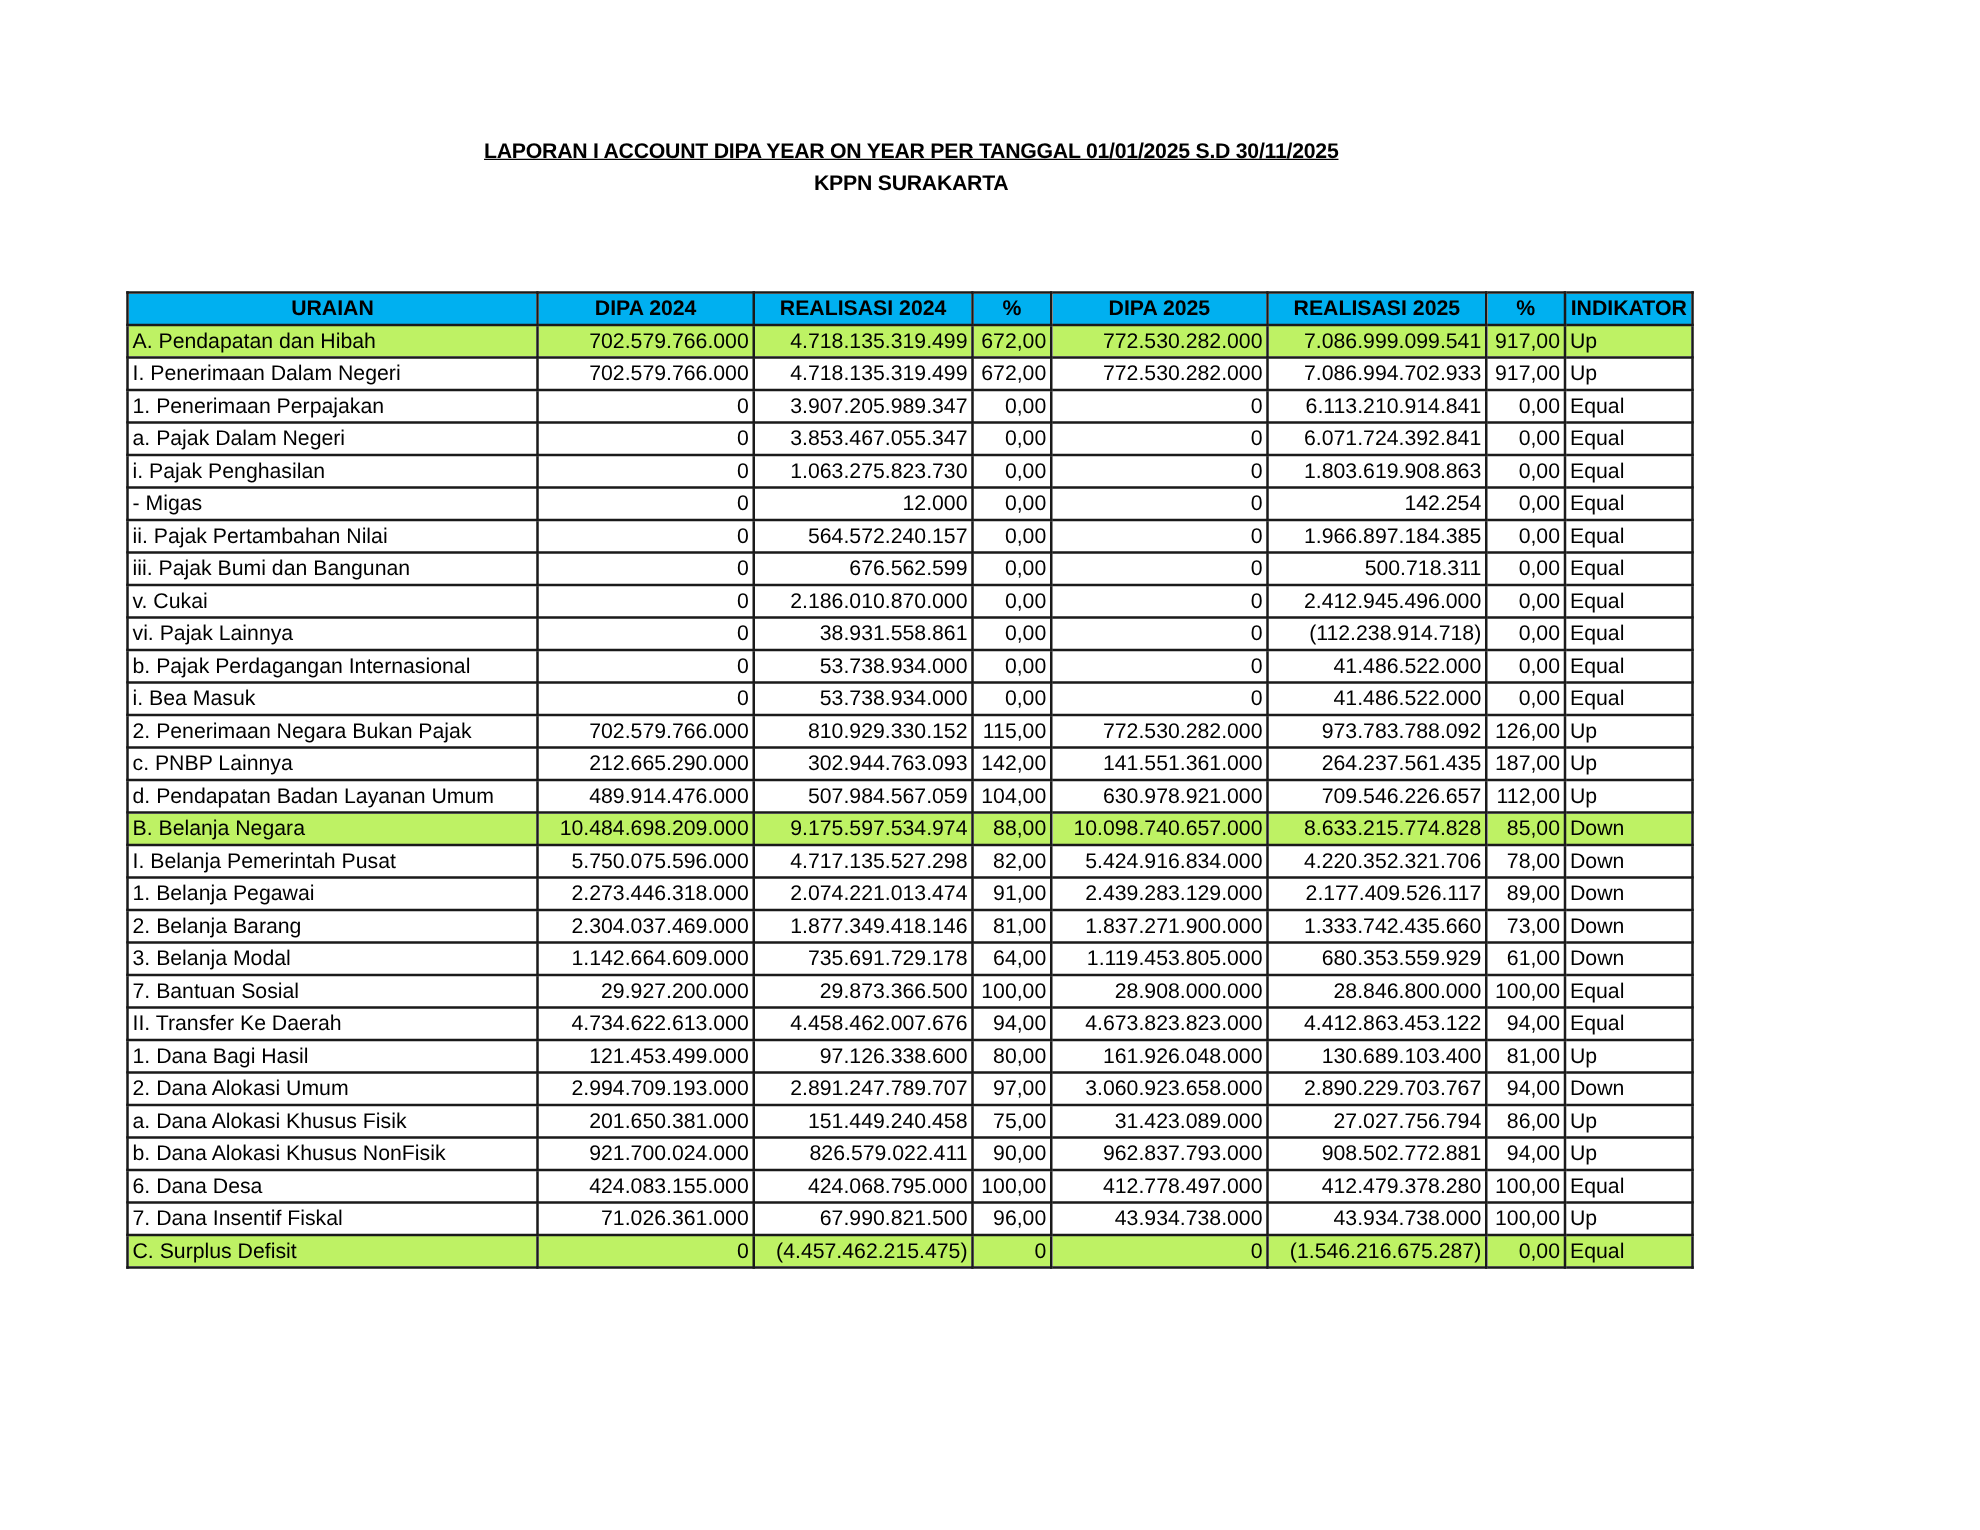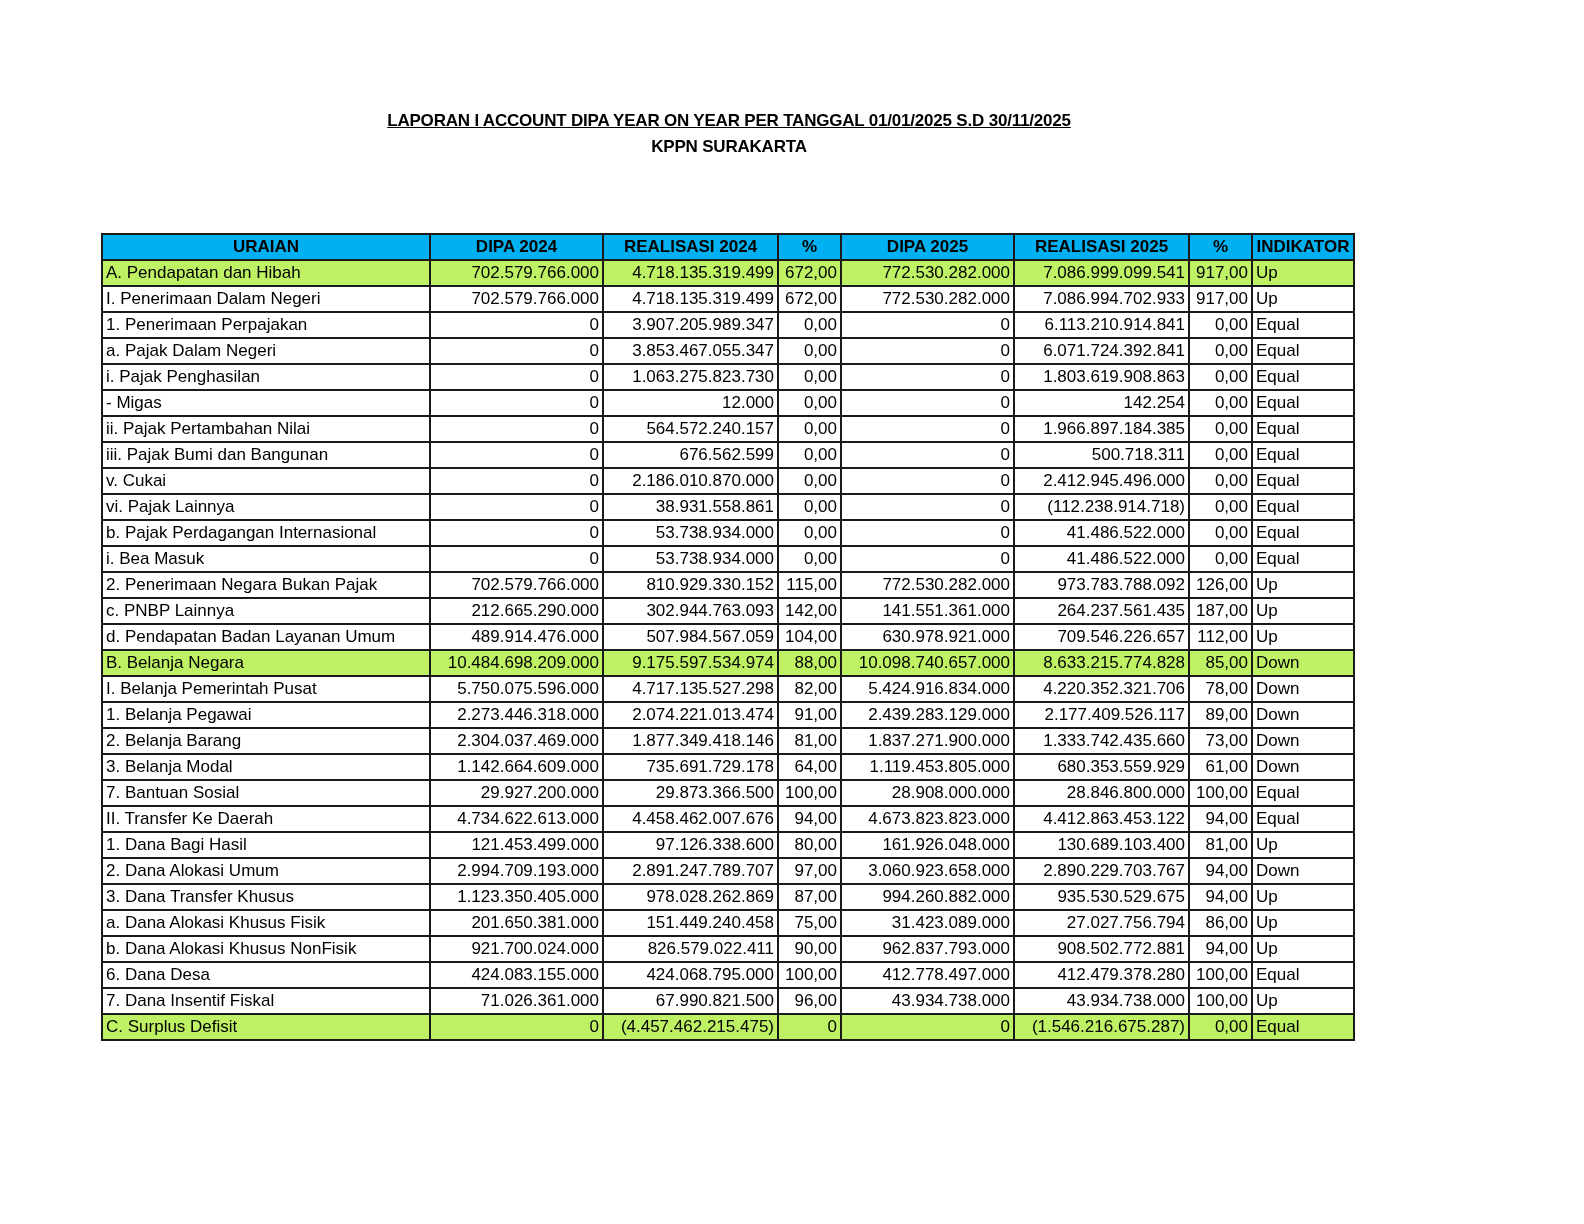--- a/index.html
+++ b/index.html
@@ -327,30 +327,20 @@
         <td class="txt">2. Dana Alokasi Umum</td>
         <td class="num">2.994.709.193.000</td>
         <td class="num">2.891.247.789.707</td>
         <td class="num">97,00</td>
         <td class="num">3.060.923.658.000</td>
         <td class="num">2.890.229.703.767</td>
         <td class="num">94,00</td>
         <td class="txt">Down</td>
       </tr>
       <tr>
-        <td class="txt">3. Dana Transfer Khusus</td>
-        <td class="num">1.123.350.405.000</td>
-        <td class="num">978.028.262.869</td>
-        <td class="num">87,00</td>
-        <td class="num">994.260.882.000</td>
-        <td class="num">935.530.529.675</td>
-        <td class="num">94,00</td>
-        <td class="txt">Up</td>
-      </tr>
-      <tr>
         <td class="txt">a. Dana Alokasi Khusus Fisik</td>
         <td class="num">201.650.381.000</td>
         <td class="num">151.449.240.458</td>
         <td class="num">75,00</td>
         <td class="num">31.423.089.000</td>
         <td class="num">27.027.756.794</td>
         <td class="num">86,00</td>
         <td class="txt">Up</td>
       </tr>
       <tr>

